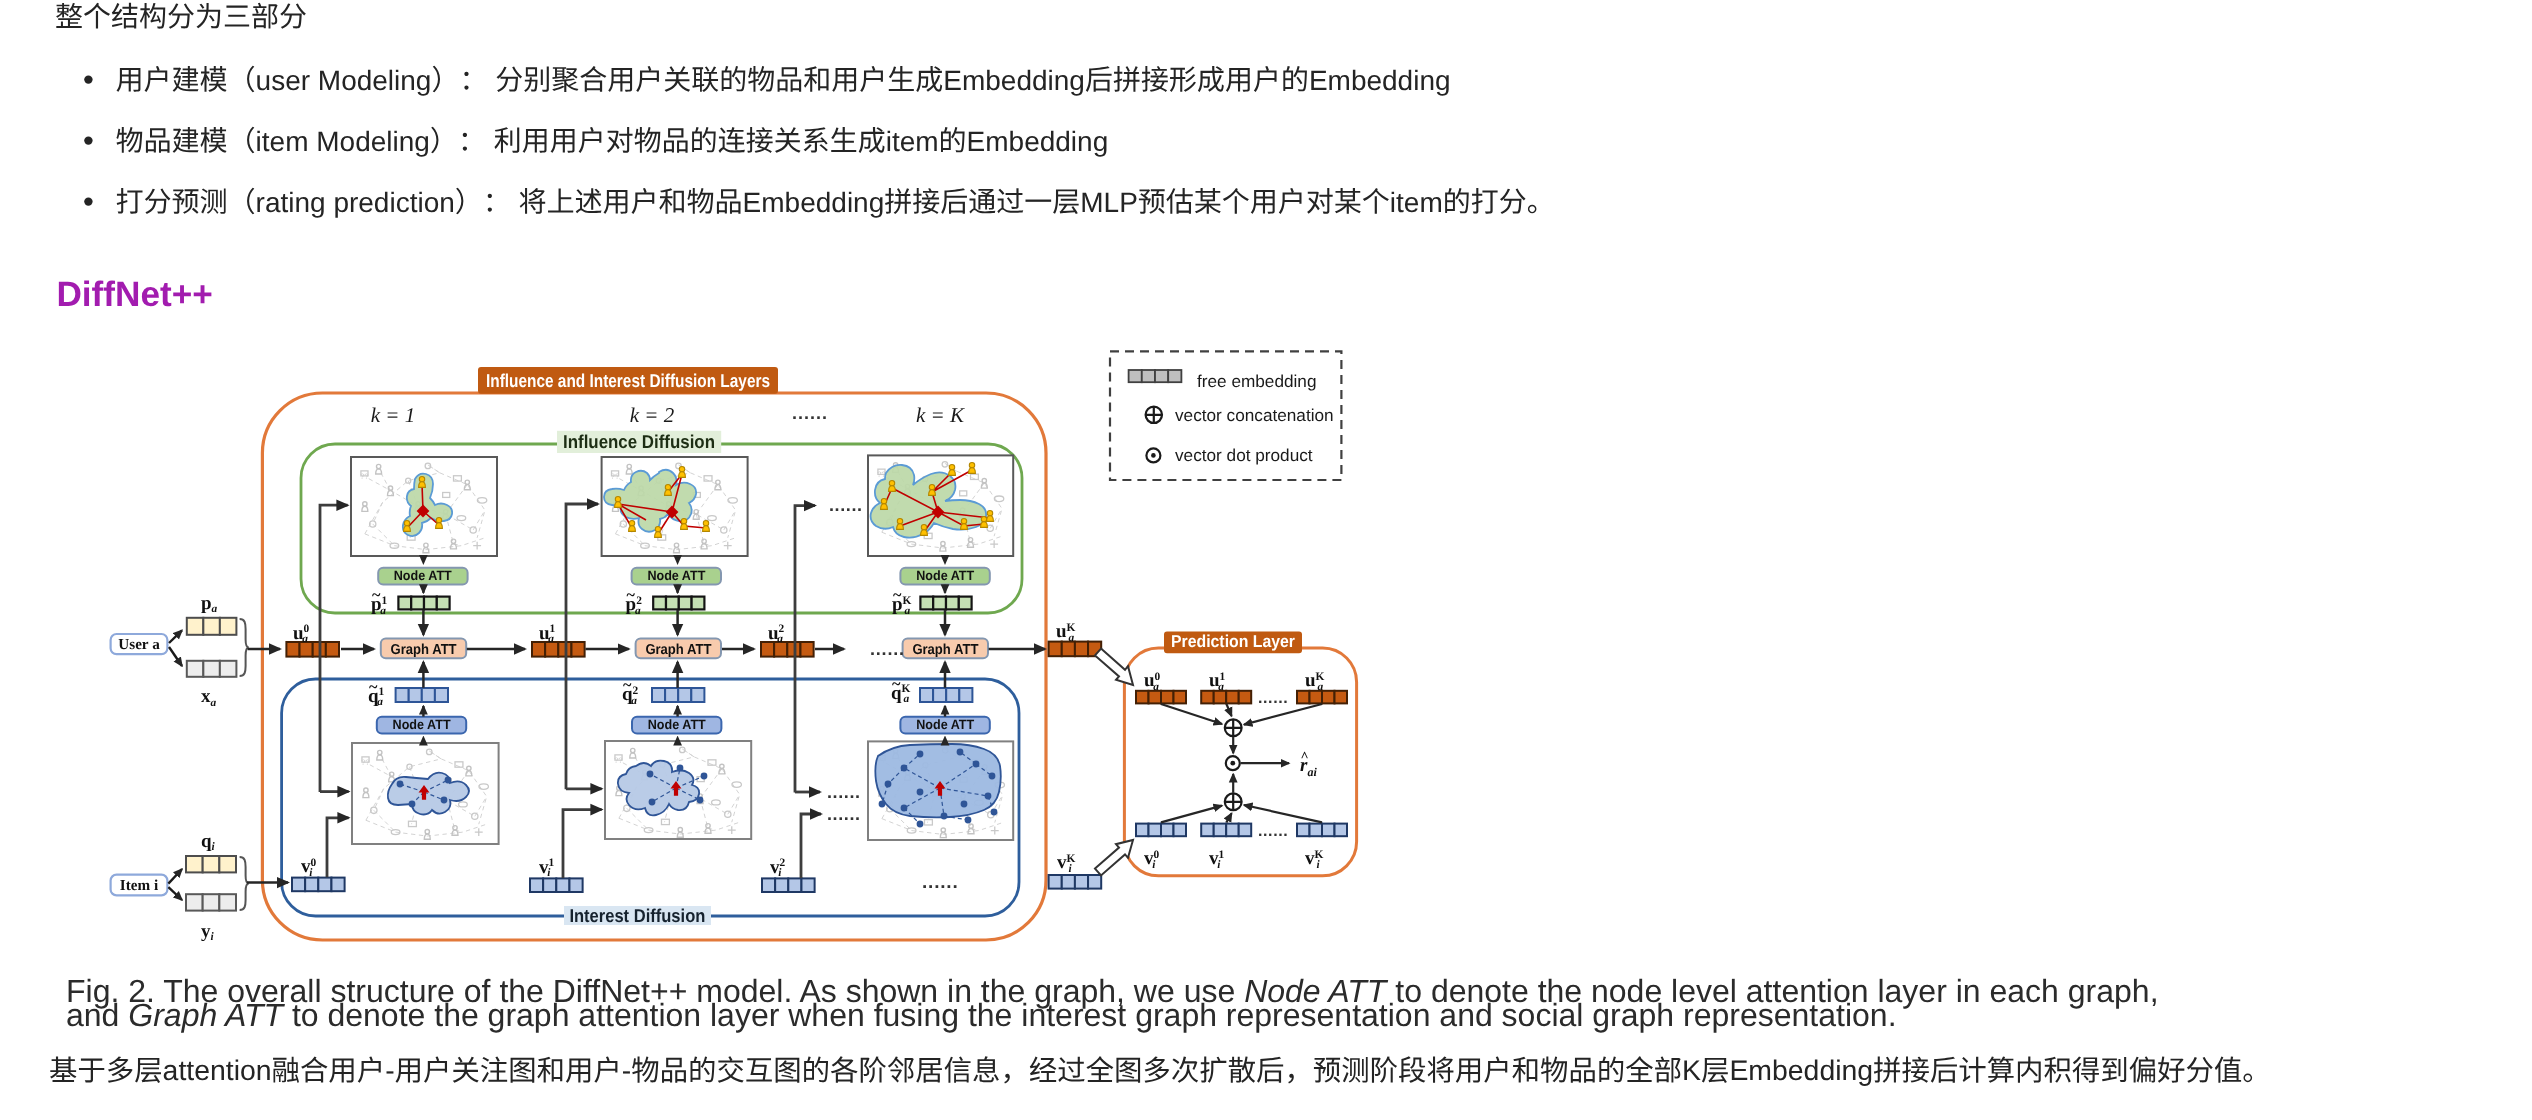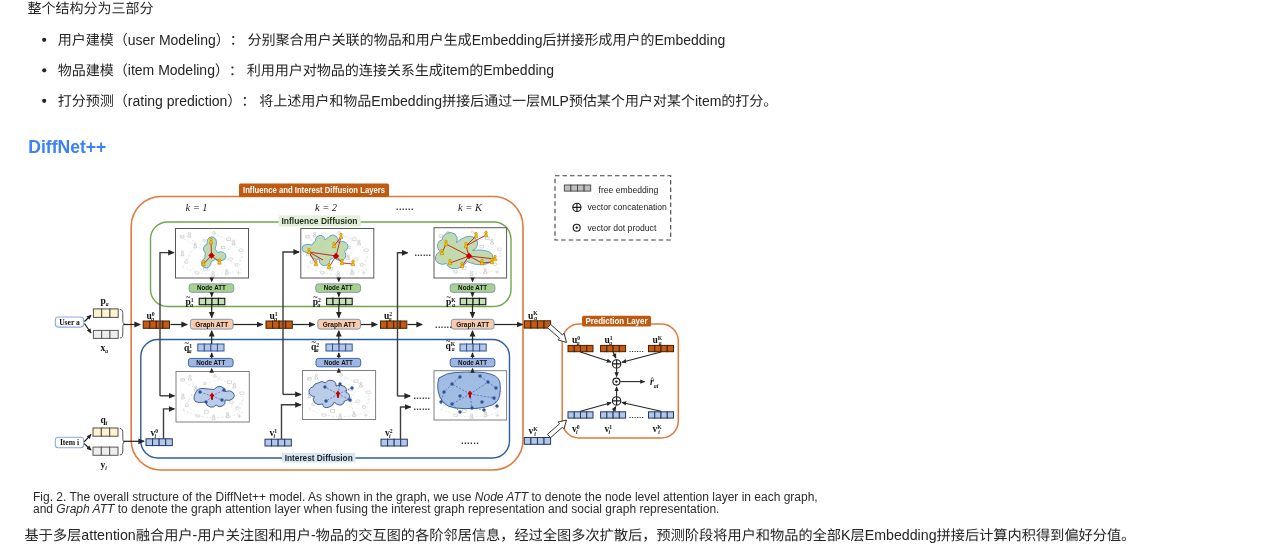--- a/index.html
+++ b/index.html
@@ -655,13 +655,13 @@
       <path d="M616.6,368.4 V376.6" marker-end="url(#ahs)"></path>
       <path d="M620.3,381.6 H644.5" marker-end="url(#ahs)"></path>
       <path d="M616.6,396.4 V387" marker-end="url(#ahs)"></path>
       <path d="M580.5,411.2 L611,402.8" marker-end="url(#ahs)"></path>
       <path d="M613.2,411.2 L615.8,406.6" marker-end="url(#ahs)"></path>
       <path d="M661,411.2 L622,402.5" marker-end="url(#ahs)"></path>
     </g>
     <text x="650" y="385.3" font-family="Liberation Serif,serif" font-weight="bold" font-style="italic" font-size="9.5px" fill="#111">r<tspan font-size="6px" dy="2.5">ai</tspan></text>
     <text x="650.3" y="380.6" font-family="Liberation Serif,serif" font-weight="bold" font-size="7px" fill="#111">^</text>
 </svg>
-<div class="abs" style="left:28.2px;top:137.2px;font-size:17.6px;font-weight:bold;color:#3b82f6">DiffNet++</div>
-<div class="abs" style="left:33px;top:491px;font-size:12px;color:#2b2b2b;line-height:12px">Fig. 2. The overall structure of the DiffNet++ model. As shown in the graph, we use <i>Node ATT</i> to denote the node level attention layer in each graph,<br>and <i>Graph ATT</i> to denote the graph attention layer when fusing the interest graph representation and social graph representation.</div>
+<div class="abs" style="left:28.2px;top:137.2px;font-size:17.6px;font-weight:bold;color:#a21caf">DiffNet++</div>
+<div class="abs" style="left:33px;top:491px;font-size:16px;color:#2b2b2b;line-height:12px">Fig. 2. The overall structure of the DiffNet++ model. As shown in the graph, we use <i>Node ATT</i> to denote the node level attention layer in each graph,<br>and <i>Graph ATT</i> to denote the graph attention layer when fusing the interest graph representation and social graph representation.</div>
 </body></html>

